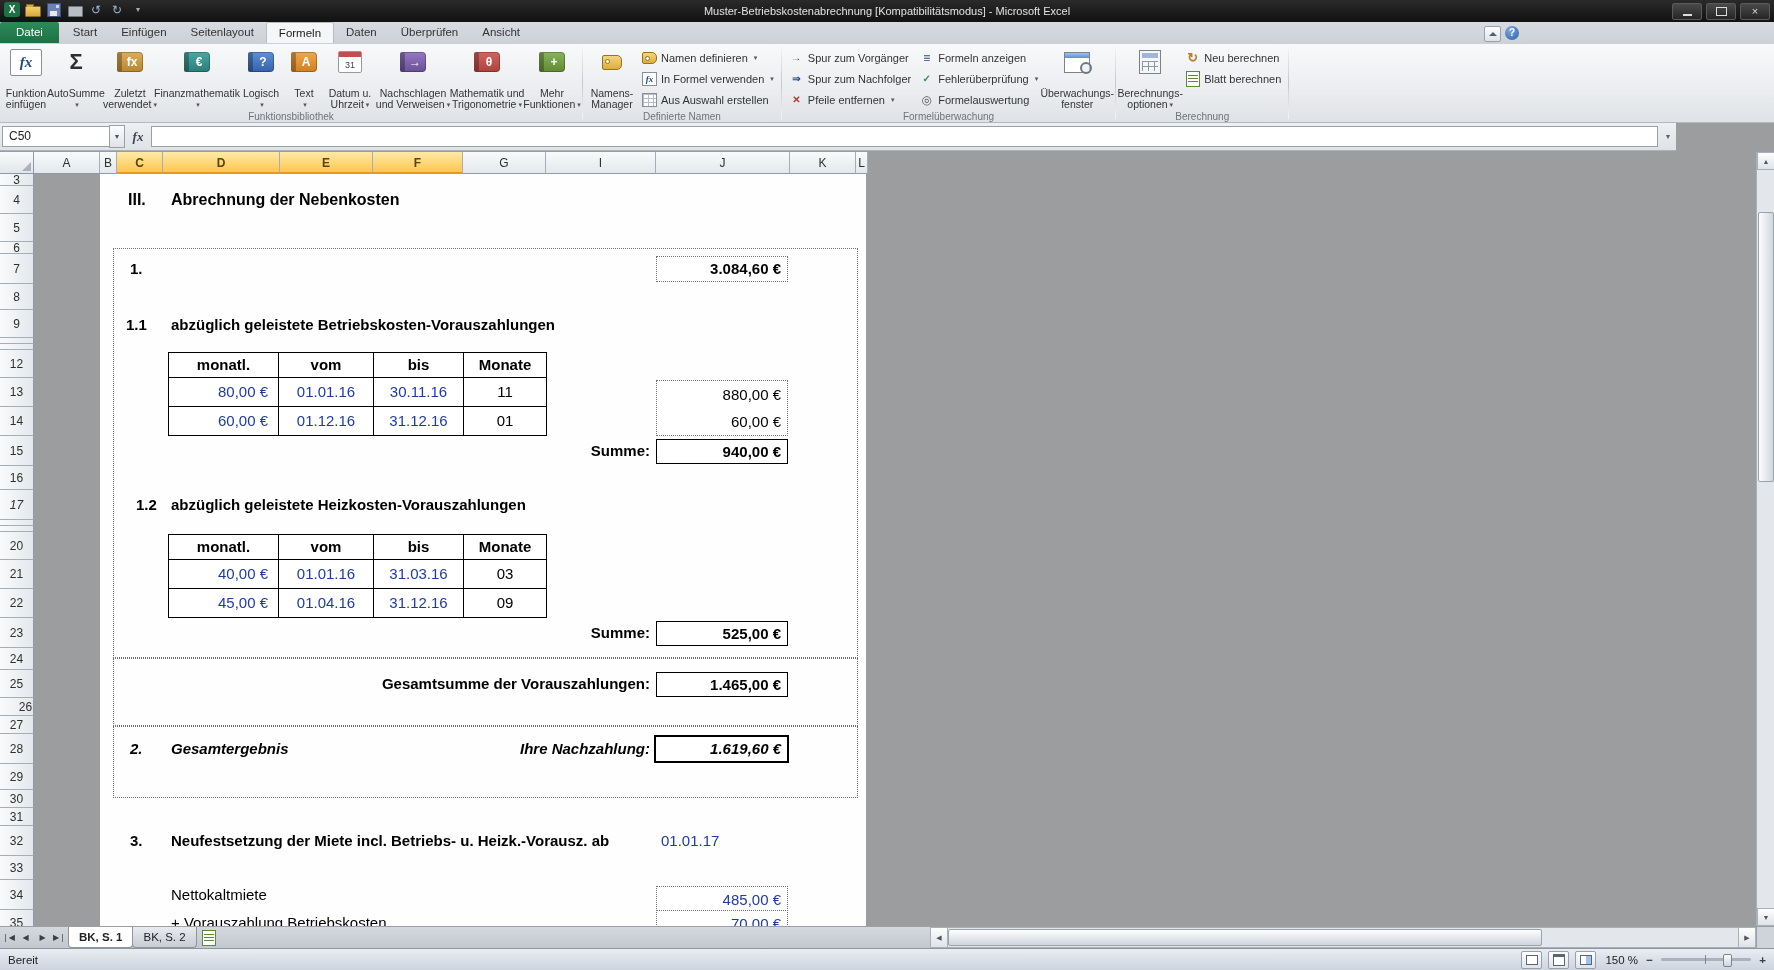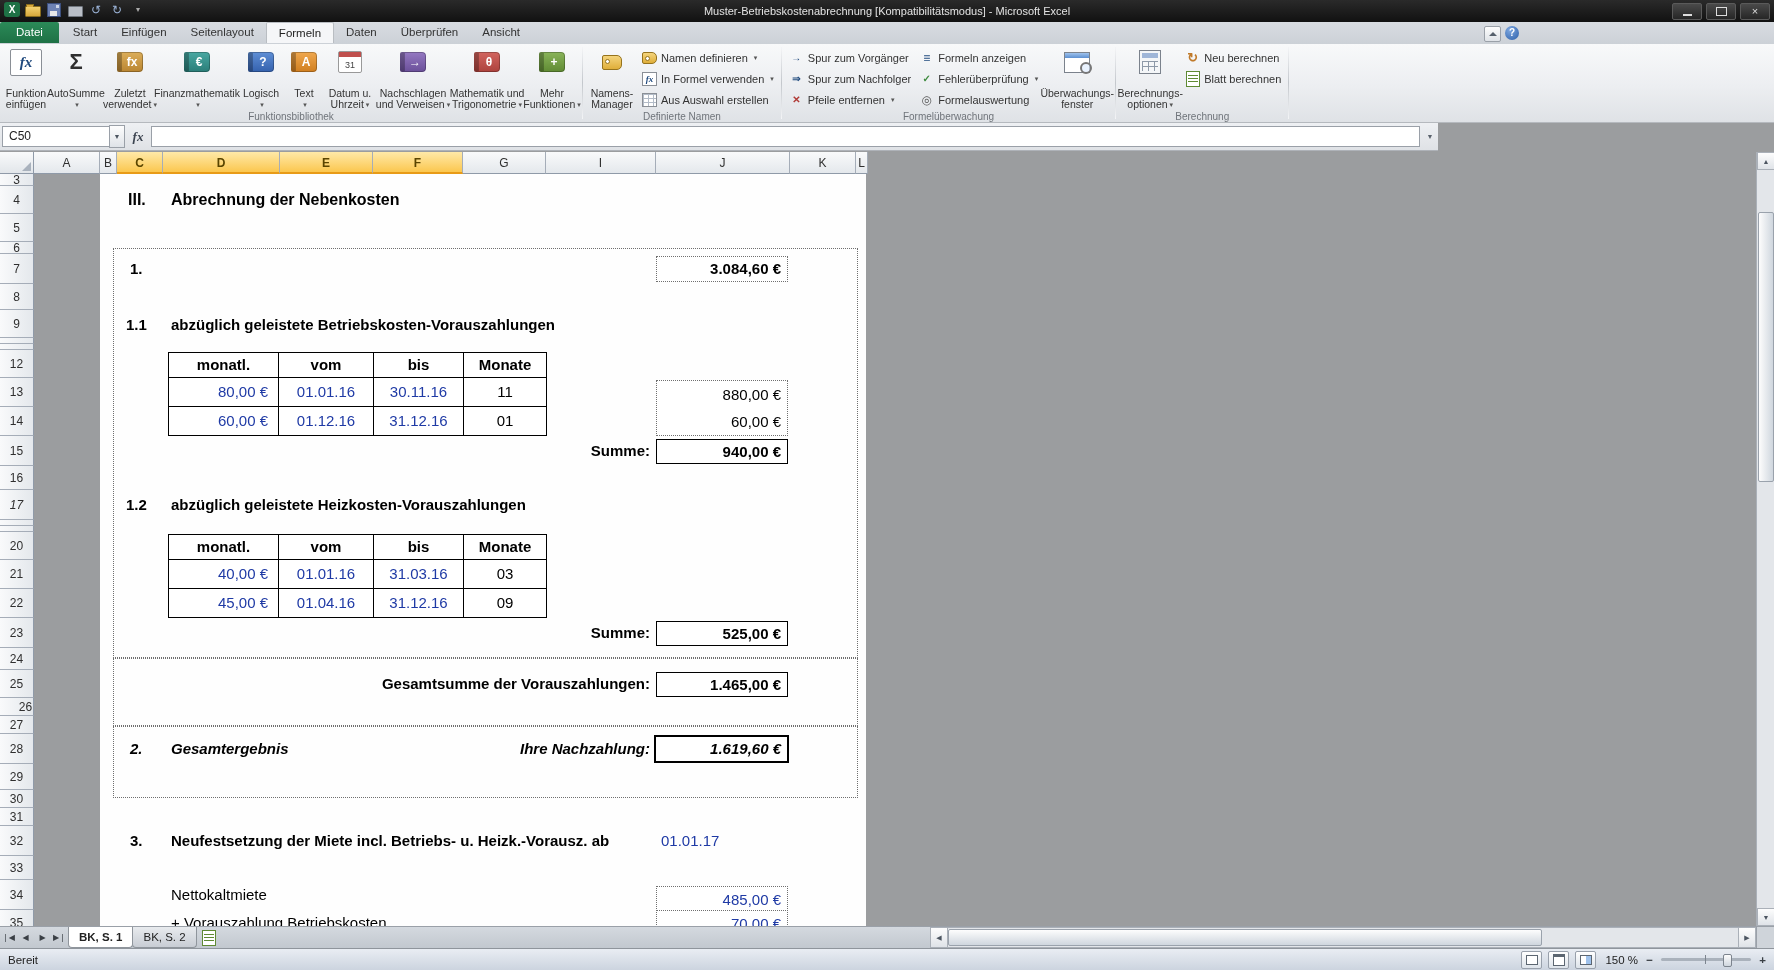--- a/index.html
+++ b/index.html
@@ -71,21 +71,21 @@
      background-image:linear-gradient(90deg,#b3bcc8 1px,transparent 1px),linear-gradient(#b3bcc8 1px,transparent 1px);background-size:5px 4px}
   .trarr{color:#1f497d;font-weight:bold}
   .redx{color:#b03a36;font-weight:bold}
   .shf{color:#1f497d;font-weight:bold;font-size:12px}
   .chk{color:#3c8a3c;font-weight:bold}
   .eval{color:#555;font-size:12px}
   .refr{color:#c07a2a;font-size:13px;font-weight:bold}
   .minisheet{width:12px;height:14px;background:#fff;border:1px solid #5f8a33;position:relative}
   .minisheet:before{content:"";position:absolute;left:1px;top:3px;right:1px;height:1px;background:#5f8a33;box-shadow:0 3px 0 #5f8a33,0 6px 0 #5f8a33}
   
-  #formulabar{position:absolute;left:0;top:123px;width:1438px;height:28px;background:linear-gradient(#eef0f3,#dfe2e6);border-bottom:1px solid #aeb2b8;display:flex;align-items:center;box-sizing:border-box}
+  #formulabar{position:absolute;left:0;top:123px;width:1676px;height:28px;background:linear-gradient(#eef0f3,#dfe2e6);border-bottom:1px solid #aeb2b8;display:flex;align-items:center;box-sizing:border-box}
   .namebox{width:100px;height:19px;background:#fff;border:1px solid #9aa0a8;border-right:0;margin-left:2px;font-size:12px;color:#222;padding-left:6px;line-height:19px}
   .nbarrow{width:14px;height:21px;border:1px solid #9aa0a8;background:linear-gradient(#fdfdfd,#dfe3e8);font-size:7px;color:#4c5561;display:flex;align-items:center;justify-content:center}
   .fbfx{width:26px;text-align:center;font-family:"Liberation Serif",serif;font-style:italic;font-weight:bold;font-size:13px;color:#3c4450}
   .fbinput{flex:1;height:19px;background:#fff;border:1px solid #9aa0a8;margin-right:2px;font-size:12px;line-height:19px;padding-left:4px;color:#222}
   .fbexp{width:16px;font-size:7px;color:#5a626c;text-align:center}
   
   #sheet-viewport{position:absolute;left:0;top:152px;width:1774px;height:774px;background:#9b9d9f;overflow:hidden}
   #corner{position:absolute;left:0;top:0;width:34px;height:22px;background:linear-gradient(#f9fafb,#e2e6ea);border-right:1px solid #8f9aa8;border-bottom:1px solid #8f9aa8;box-sizing:border-box;z-index:5}
   #corner:after{content:"";position:absolute;right:2px;bottom:2px;width:0;height:0;border-left:9px solid transparent;border-bottom:9px solid #a9b2bd}
   #colheaders{position:absolute;left:34px;top:0;height:22px;display:flex;z-index:5}
@@ -466,21 +466,21 @@
         <div class="xc cw3 mon">01</div>
       </div>
     </div>
     <div class="vstack" style="top:206px;height:56px">
       <div>880,00 €</div>
       <div>60,00 €</div>
     </div>
     <div class="sheettext b labr" style="left:460px;top:262px;width:190px;height:30px;line-height:30px">Summe:</div>
     <div class="vbox solid b" style="left:656px;top:265px;height:25px;line-height:23px">940,00 €</div>
 
-    <div class="sheettext b" style="left:126px;top:316px;height:30px;line-height:30px">1.2</div>
+    <div class="sheettext b" style="left:136px;top:316px;height:30px;line-height:30px">1.2</div>
     <div class="sheettext b" style="left:171px;top:316px;height:30px;line-height:30px">abzüglich geleistete Heizkosten-Vorauszahlungen</div>
 
     <div class="xtable" style="left:168px;top:360px">
       <div class="xrow xhead">
         <div class="xc cw0">monatl.</div>
         <div class="xc cw1">vom</div>
         <div class="xc cw2">bis</div>
         <div class="xc cw3">Monate</div>
       </div>
       <div class="xrow">

